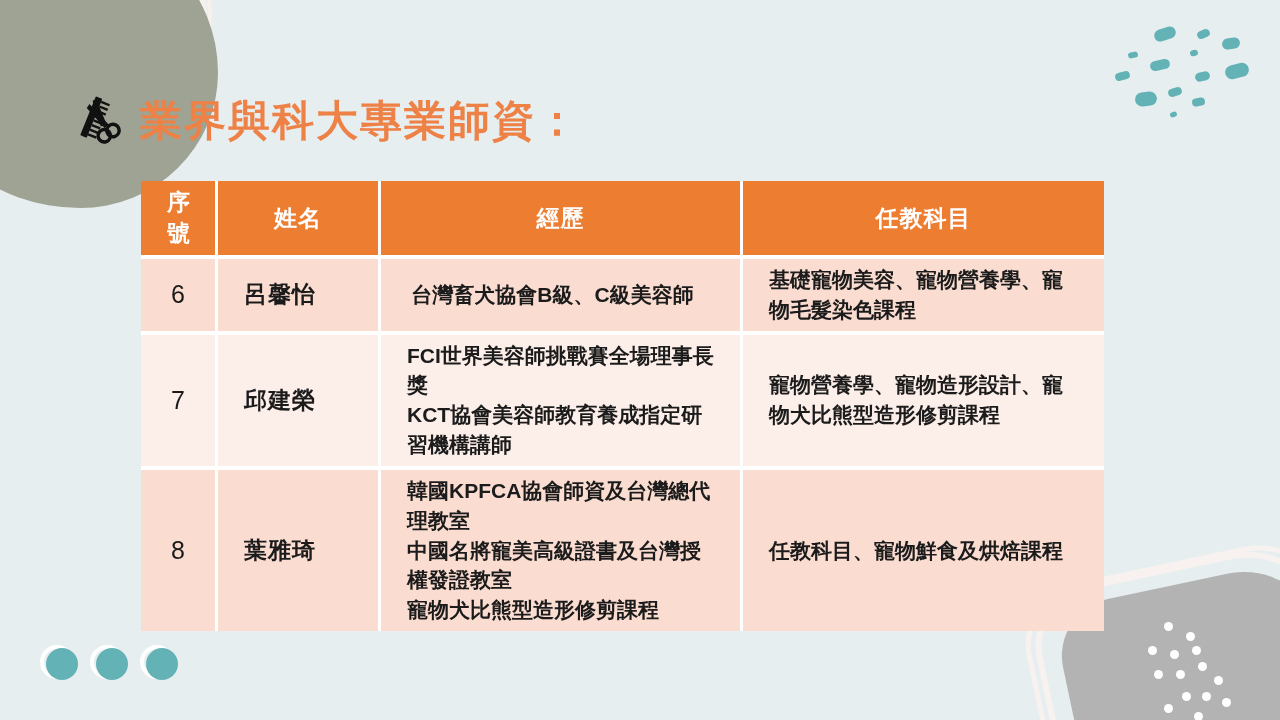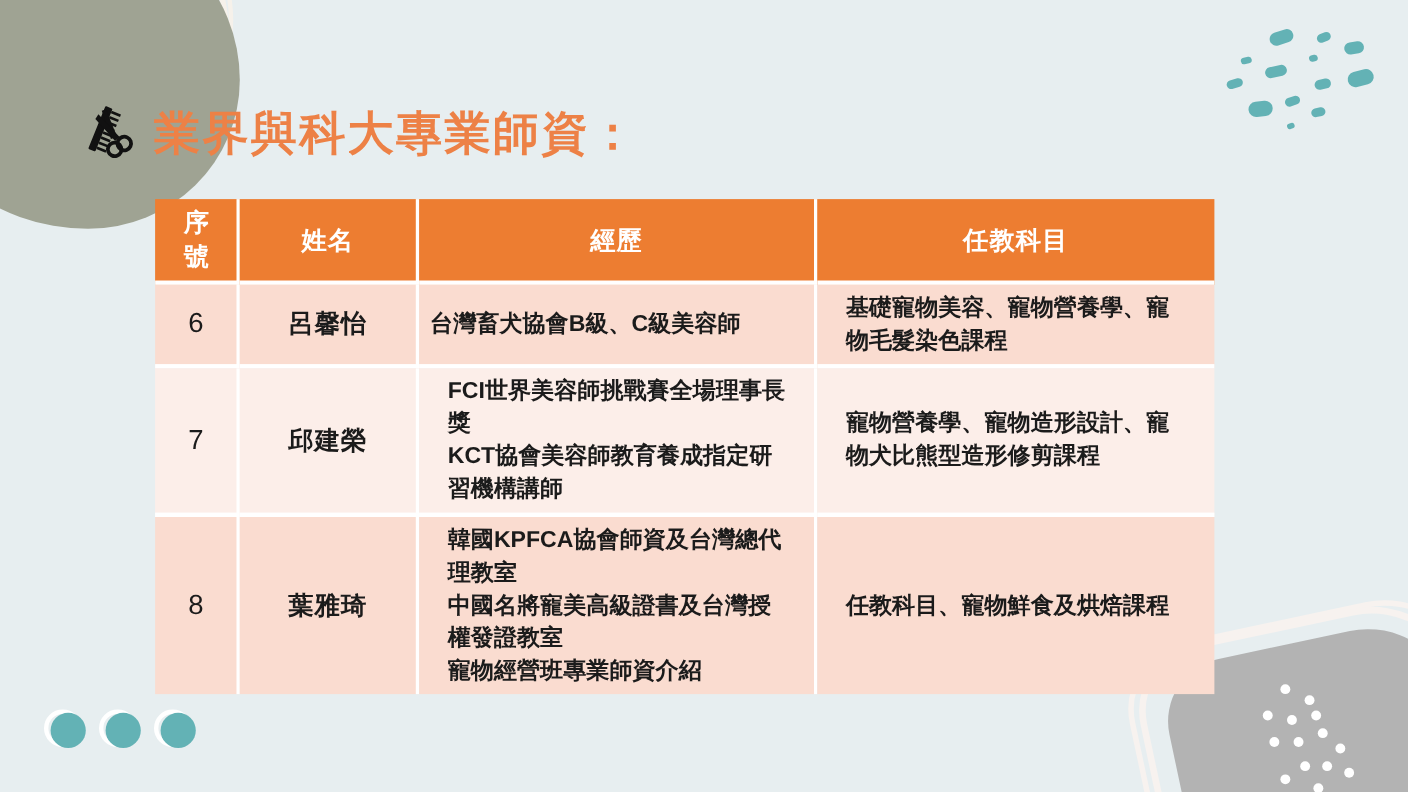--- a/index.html
+++ b/index.html
@@ -200,36 +200,35 @@
 
   tbody tr.shade-a td { background: #fadcd0; }
   tbody tr.shade-b td { background: #fceee9; }
 
   td.cell-no {
     text-align: center;
     font-size: 25px;
     color: #1b1b1b;
   }
   td.cell-name {
-    text-align: center;
     font-size: 23px;
     font-weight: bold;
     color: #1b1b1b;
     letter-spacing: 1px;
   }
   td.cell-exp {
     font-size: 21px;
     font-weight: bold;
     color: #1b1b1b;
     line-height: 1.42;
     text-align: left;
     padding-left: 12px;
     padding-right: 8px;
   }
-  td.cell-exp.center { text-align: left; padding-left: 10px; margin-left: 39px; }
+  td.cell-exp.center { text-align: center; padding-left: 10px; margin-left: 39px; }
   td.cell-sub {
     font-size: 21px;
     font-weight: bold;
     color: #1b1b1b;
     line-height: 1.42;
     text-align: left;
     padding-left: 12px;
     padding-right: 8px;
   }
   .exp-line { display: block; }
@@ -355,21 +354,21 @@
               <span class="exp-line">KCT協會美容師教育養成指定研習機構講師</span>
             </td>
             <td class="cell-sub">寵物營養學、寵物造形設計、寵物犬比熊型造形修剪課程</td>
           </tr>
           <tr class="shade-a">
             <td class="cell-no">8</td>
             <td class="cell-name">葉雅琦</td>
             <td class="cell-exp">
               <span class="exp-line">韓國KPFCA協會師資及台灣總代理教室</span>
               <span class="exp-line">中國名將寵美高級證書及台灣授權發證教室</span>
-              <span class="exp-line">寵物經營班專業師資介紹</span>
+              <span class="exp-line">寵物犬比熊型造形修剪課程</span>
             </td>
             <td class="cell-sub">任教科目、寵物鮮食及烘焙課程</td>
           </tr>
         </tbody>
     </table>
   </div>
 
 </div>
 
 </body></html>

